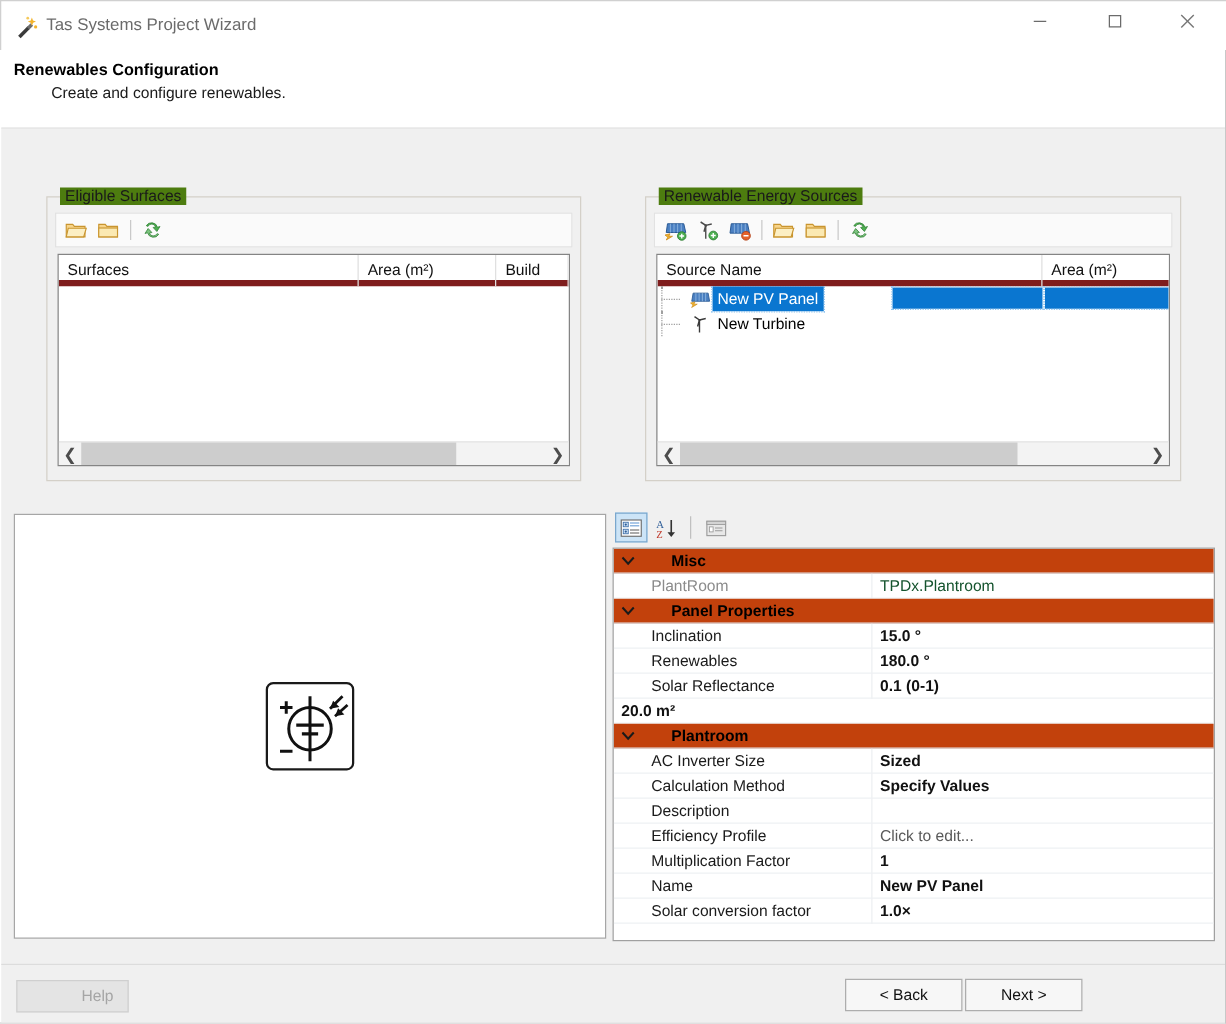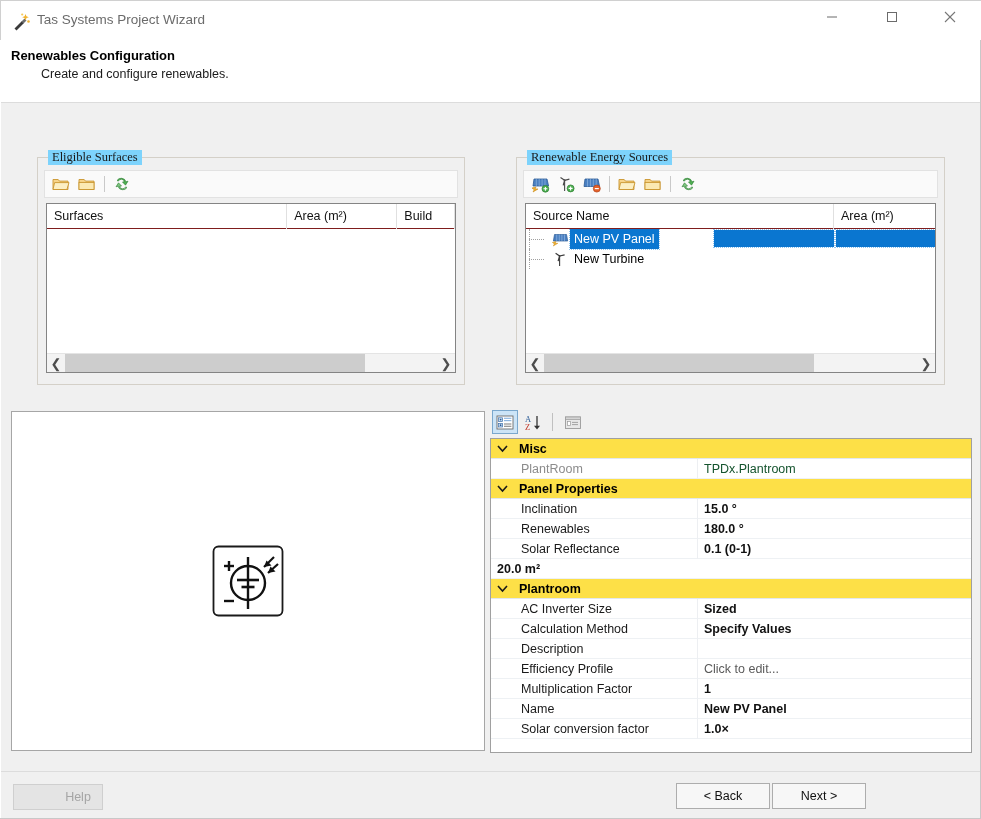--- a/index.html
+++ b/index.html
@@ -73,25 +73,24 @@
   }
 
   
   .groupbox {
     position: absolute;
     border: 1px solid #d4d0c8;
     background: #f0f0f0;
   }
   .groupbox > .gb-title {
     position: absolute; top: -8px; left: 10px;
-    background: #7dd3fc;
+    background: #4d7c0f;
     padding: 0 4px;
     font-size: 12.5px; color: #1a1a1a;
     white-space: nowrap;
-    font-family: Liberation Serif, serif;
   }
   #grp-eligible { left: 36px; top: 54px; width: 428px; height: 228px; }
   #grp-sources  { left: 515px; top: 54px; width: 429px; height: 228px; }
 
   
   .gb-toolbar {
     position: absolute; left: 6px; top: 12px;
     height: 28px;
     background: #fafafa;
     border: 1px solid #e2e2e2;
@@ -116,21 +115,21 @@
     border: 1px solid #848484;
     overflow: hidden;
   }
   #lv-eligible { left: 8px; top: 45px; width: 410px; height: 170px; }
   #lv-sources  { left: 8px; top: 45px; width: 411px; height: 170px; }
 
   .lv-head {
     position: absolute; left: 0; top: 0;
     height: 25px; width: 100%;
     background: #ffffff;
-    border-bottom: 1px solid #7f1d1d;
+    border-bottom: 5px solid #7f1d1d;
     display: flex;
     justify-content: center;
   }
   .lv-col {
     position: relative;
     height: 25px; line-height: 25px;
     font-size: 12.5px; color: #111;
     padding-left: 7px;
     border-right: 1px solid #e0e0e0;
     white-space: nowrap; overflow: hidden;
@@ -230,22 +229,23 @@
     overflow: hidden;
   }
   .pg-row {
     position: relative;
     height: 20px;
     display: flex; align-items: center;
     border-bottom: 1px solid #eef1f4;
     white-space: nowrap;
   }
   .pg-row.cat {
-    background: #fde047;
+    background: #c2410c;
     border-bottom: 1px solid #e2e8ee;
+    gap: 18px;
   }
   .pg-expander {
     width: 22px; height: 20px; flex: none;
     display: flex; align-items: center; justify-content: center;
     color: #1a1a1a;
   }
   .pg-cat-name {
     font-size: 12.5px; font-weight: bold; color: #000;
     padding-left: 6px;
   }

